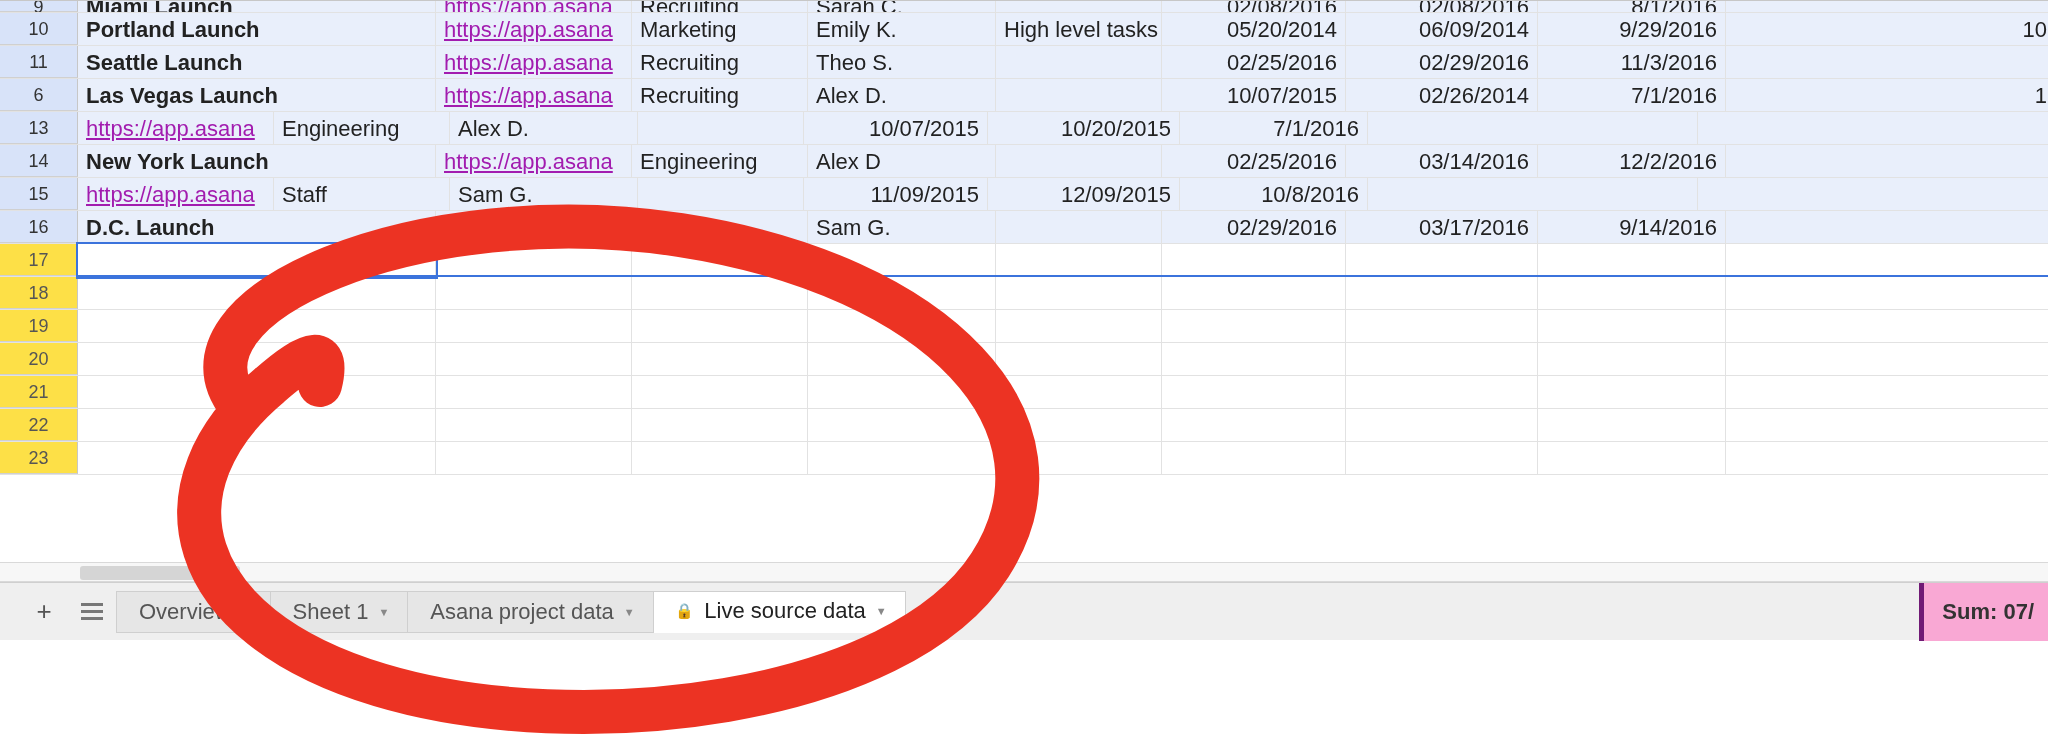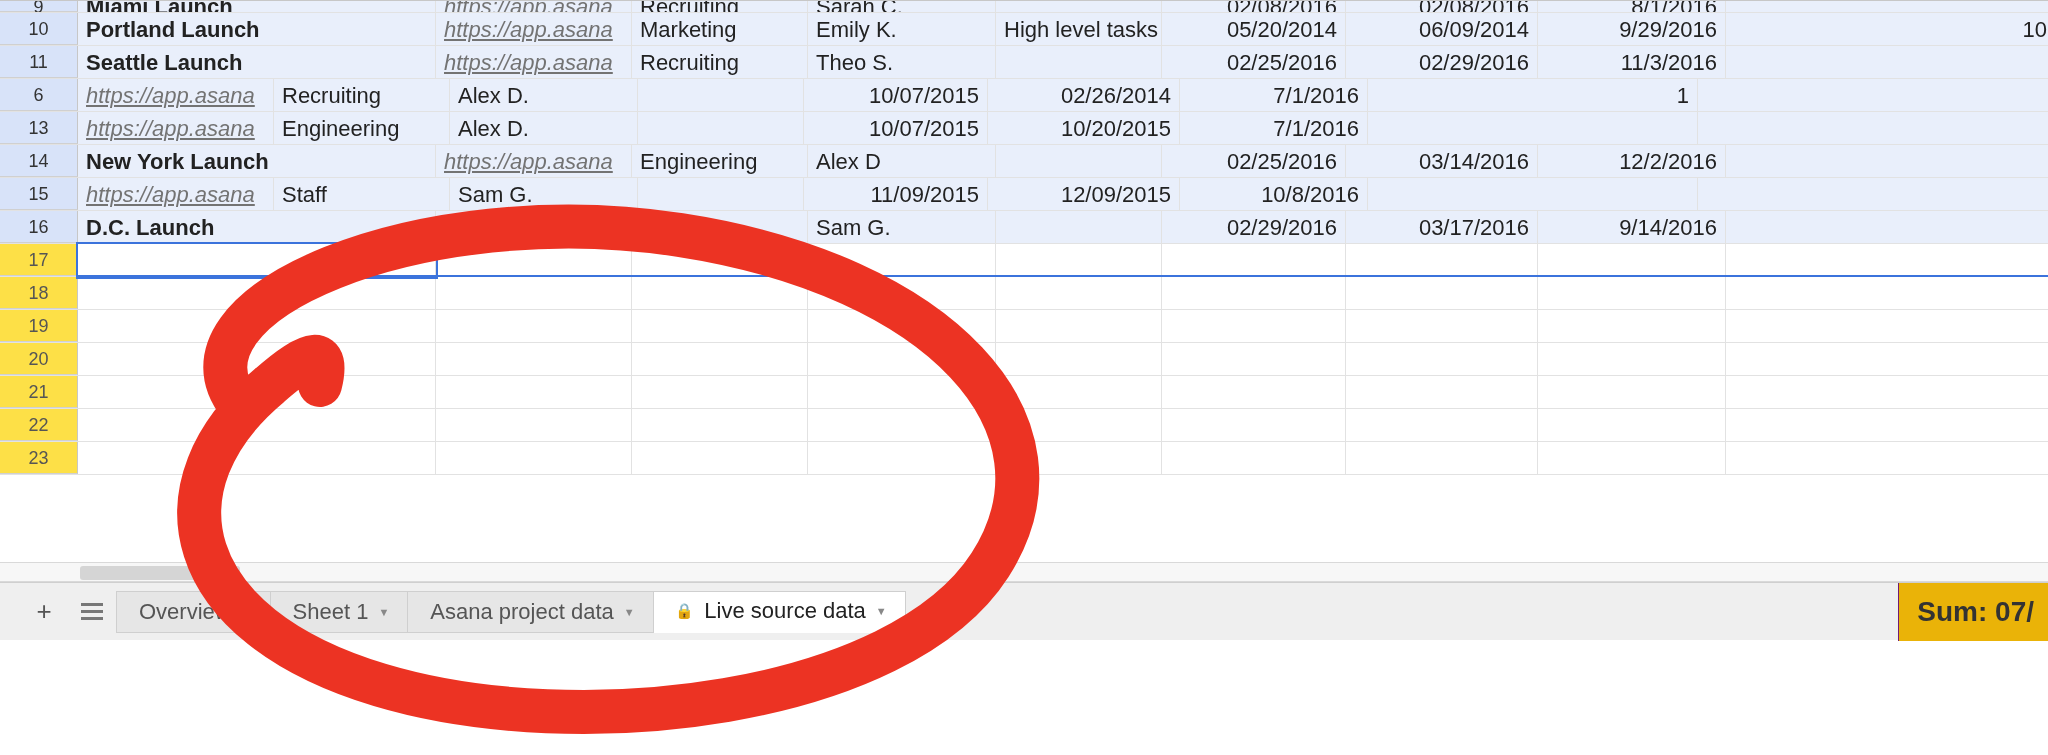--- a/index.html
+++ b/index.html
@@ -45,21 +45,21 @@
     background: #d8e3f9;
     color: #333;
   }
   .cell {
     padding: 0 8px;
     border-right: 1px solid #e2e2e2;
     overflow: hidden;
     text-overflow: clip;
   }
   .c-name   { flex: 0 0 358px; font-weight: bold; }
-  .c-link   { flex: 0 0 196px; color:#737373; text-decoration: underline; font-style: italic; }
+  .c-link   { flex: 0 0 196px; color:#a21caf; text-decoration: underline; }
   .c-dept   { flex: 0 0 176px; }
   .c-owner  { flex: 0 0 188px; }
   .c-desc   { flex: 0 0 166px; }
   .c-d1     { flex: 0 0 184px; text-align:right; }
   .c-d2     { flex: 0 0 192px; text-align:right; }
   .c-d3     { flex: 0 0 188px; text-align:right; }
   .c-num    { flex: 0 0 180px; text-align:center;margin-top:40px; }
   .c-extra  { flex: 0 0 150px; text-align:right; }
 
   
@@ -157,23 +157,23 @@
     background:#777;
   }
 
   .status {
     position:absolute;
     right:0; top:0;
     height:58px;
     padding:0 14px 0 18px;
     display:flex;
     align-items:center;
-    background:#eab308;
-    border-left:1px solid #701a75;
-    font-size:28px;
+    background:#f9a8d4;
+    border-left:5px solid #701a75;
+    font-size:22px;
     font-weight:bold;
     color:#333;
   }
 
   
   .annotation {
     position:absolute;
     left:120px;
     top:225px;
     width:960px;
@@ -229,20 +229,21 @@
         <div class="cell c-owner">Theo S.</div>
         <div class="cell c-desc"></div>
         <div class="cell c-d1">02/25/2016</div>
         <div class="cell c-d2">02/29/2016</div>
         <div class="cell c-d3">11/3/2016</div>
         <div class="cell c-num">34</div>
         <div class="cell c-extra"></div>
       </div>
       <div class="row selected">
         <div class="rownum">6</div>
+        <div class="cell c-name">Las Vegas Launch</div>
         <div class="cell c-link">https://app.asana</div>
         <div class="cell c-dept">Recruiting</div>
         <div class="cell c-owner">Alex D.</div>
         <div class="cell c-desc"></div>
         <div class="cell c-d1">10/07/2015</div>
         <div class="cell c-d2">02/26/2014</div>
         <div class="cell c-d3">7/1/2016</div>
         <div class="cell c-num">156</div>
         <div class="cell c-extra">1</div>
       </div>

